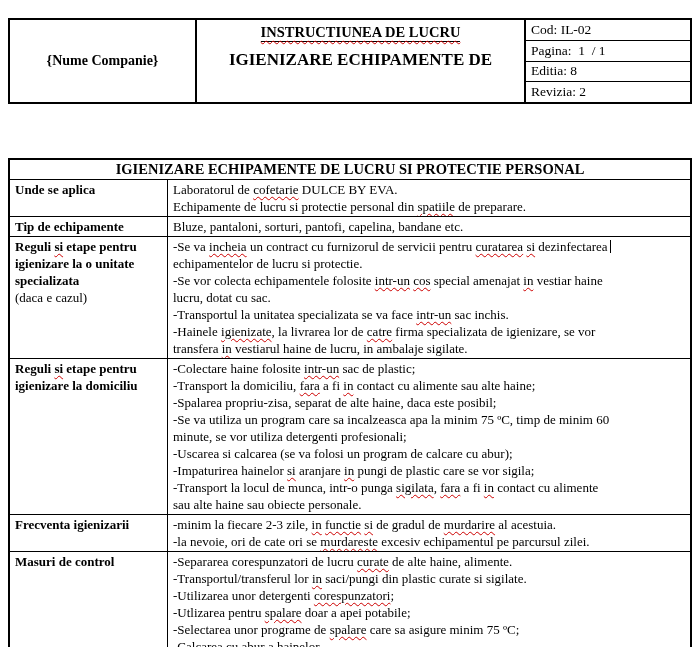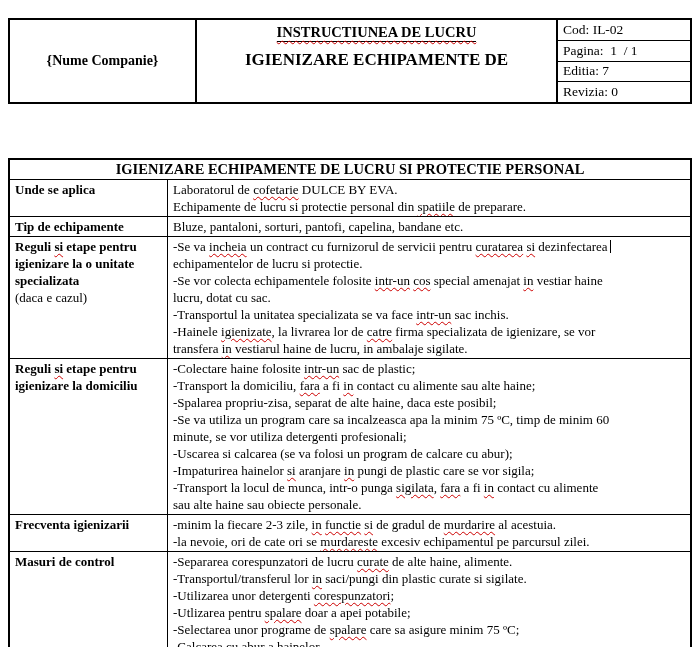--- a/index.html
+++ b/index.html
@@ -23,21 +23,21 @@
     text-align:center;padding-top:4px;
   }
   .doc-type{font-weight:bold;font-size:14.5px;line-height:17px;margin-bottom:10px;}
   .u-black{border-bottom:1.5px solid #000;padding-bottom:1px;}
   .wavy{
     text-decoration:underline;text-decoration-style:wavy;
     text-decoration-color:#cc0000;text-decoration-thickness:1px;
     text-underline-offset:3px;
   }
   .doc-title{font-weight:bold;font-size:17px;line-height:18px;}
-  .hdr-meta{width:132px;display:flex;flex-direction:column;}
+  .hdr-meta{width:164px;display:flex;flex-direction:column;}
   .meta-row{
     flex:1;border-bottom:1.5px solid #000;display:flex;align-items:center;
     padding-left:5px;font-size:13.5px;white-space:pre;
   }
   .meta-row:last-child{border-bottom:none;}
   
   .tbl{
     position:absolute;left:8px;top:158px;width:684px;box-sizing:border-box;
     border:2px solid #000;background:#fff;
   }
@@ -75,22 +75,22 @@
     </div>
     <div class="hdr-title">
       <div class="doc-type">
         <span class="u-black"><span class="wavy">INSTRUCTIUNEA DE LUCRU</span></span>
       </div>
       <div class="doc-title">IGIENIZARE ECHIPAMENTE DE</div>
     </div>
     <div class="hdr-meta" id="hdr-meta">
         <div class="meta-row">Cod: IL-02</div>
         <div class="meta-row">Pagina:  1  / 1</div>
-        <div class="meta-row">Editia: 7</div>
-        <div class="meta-row">Revizia: 0</div>
+        <div class="meta-row">Editia: 8</div>
+        <div class="meta-row">Revizia: 2</div>
       </div>
   </div>
 
   <div class="tbl">
     <div class="tbl-title">IGIENIZARE ECHIPAMENTE DE LUCRU SI PROTECTIE PERSONAL</div>
     <div id="rows">
         <div class="trow">
           <div class="tlabel">
             <div class="line"><span>Unde se aplica</span></div>
           </div>

